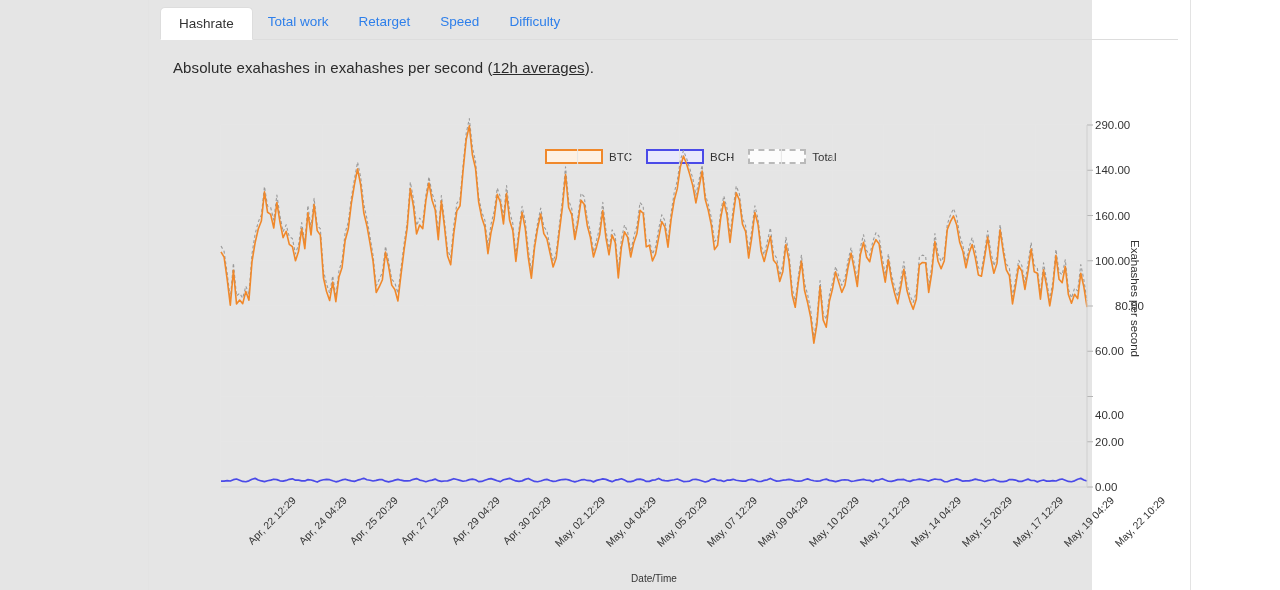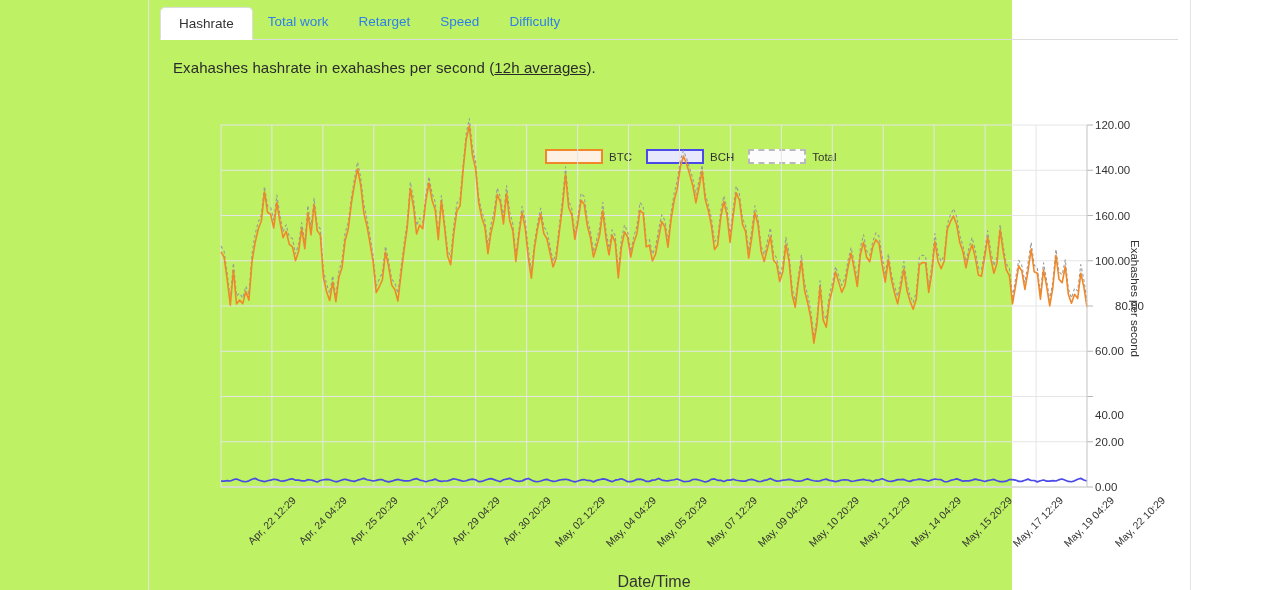--- a/index.html
+++ b/index.html
@@ -3,21 +3,21 @@
 <meta charset="utf-8">
 <style>
   * { box-sizing: border-box; }
   html, body {
     margin: 0; padding: 0;
     width: 1280px; height: 590px;
     background: #ffffff;
     font-family: "Liberation Sans", sans-serif;
     overflow: hidden;
   }
-  #root { position: relative; width: 1012px; height: 590px; background:#bef264;text-decoration:underline; }
+  #root { position: relative; width: 1092px; height: 590px; background:#e5e5e5;text-decoration:underline; }
 
   
   .divider-left  { position:absolute; left:148px;  top:0; width:1px; height:590px; background:#e3e3e3; }
   .divider-right { position:absolute; left:1190px; top:0; width:1px; height:590px; background:#e3e3e3; }
 
   
   .tabbar {
     position:absolute; left:160px; top:5px; width:1018px; height:35px;
     border-bottom:1px solid #dddddd;
     display:flex; align-items:flex-end;
@@ -58,21 +58,21 @@
   
   .chart-wrap { position:absolute; left:0; top:0; width:1280px; height:590px; }
   .ylabel-right {
     position:absolute; left:1141px; top:240px;
     font-size:11.5px; color:#333;
     transform: rotate(90deg); transform-origin: left top;
     white-space:nowrap;
   }
   .xlabel {
     position:absolute; left:0; top:573px; width:1087px;
-    text-align:center; font-size:16px; color:#333;
+    text-align:center; font-size:10px; color:#333;
   }
   .xlabel span { margin-left:221px; display:inline-block; }
 
   .ytick {
     position:absolute; font-size:11.5px; color:#333; left:1095px;
     transform: translateY(-50%); white-space:nowrap;
   }
   .xtick {
     position:absolute; font-size:10.5px; color:#333;
     transform-origin: right top; transform: rotate(-45deg);
@@ -90,21 +90,21 @@
 
   <div class="tabbar" id="tabbar">
       <div class="tab active">Hashrate</div>
       <div class="tab">Total work</div>
       <div class="tab">Retarget</div>
       <div class="tab">Speed</div>
       <div class="tab">Difficulty</div>
     </div>
 
   <div class="subtitle">
-    <span>Exahashes hashrate in exahashes per second (</span><span class="lnk">12h averages</span><span>).</span>
+    <span>Absolute exahashes in exahashes per second (</span><span class="lnk">12h averages</span><span>).</span>
   </div>
 
   <div class="legend" id="legend">
       <div class="legend-item">
         <div class="swatch btc"></div>
         <span class="legend-label">BTC</span>
       </div>
       <div class="legend-item">
         <div class="swatch bch"></div>
         <span class="legend-label">BCH</span>
@@ -161,21 +161,21 @@
       </svg>
     <div id="yticks">
         <div class="ytick" style="top: 487px;">0.00</div>
         <div class="ytick" style="top: 441.75px;">20.00</div>
         <div class="ytick" style="top: 415px;">40.00</div>
         <div class="ytick" style="top: 351.25px;">60.00</div>
         <div class="ytick" style="top: 306px; padding-left: 20px;">80.00</div>
         <div class="ytick" style="top: 260.75px;">100.00</div>
         <div class="ytick" style="top: 215.5px;">160.00</div>
         <div class="ytick" style="top: 170.25px;">140.00</div>
-        <div class="ytick" style="top: 125px;">120.00</div>
+        <div class="ytick" style="top: 125px;">290.00</div>
       </div>
     <div id="xticks">
         <div class="xtick" style="left: 227px; top: 494px;">Apr, 22 12:29</div>
         <div class="xtick" style="left: 277.921px; top: 494px;">Apr, 24 04:29</div>
         <div class="xtick" style="left: 328.842px; top: 494px;">Apr, 25 20:29</div>
         <div class="xtick" style="left: 379.849px; top: 494px;">Apr, 27 12:29</div>
         <div class="xtick" style="left: 430.77px; top: 494px;">Apr, 29 04:29</div>
         <div class="xtick" style="left: 481.691px; top: 494px;">Apr, 30 20:29</div>
         <div class="xtick" style="left: 532.611px; top: 494px;">May, 02 12:29</div>
         <div class="xtick" style="left: 583.619px; top: 494px;">May, 04 04:29</div>

